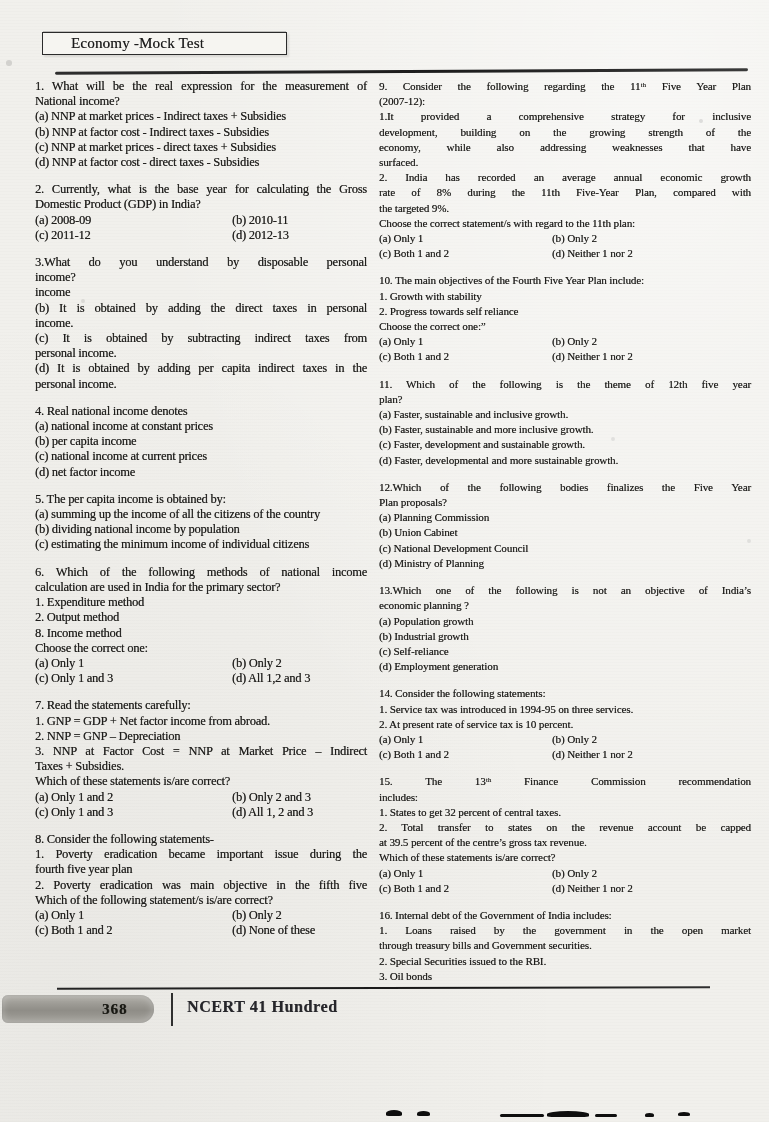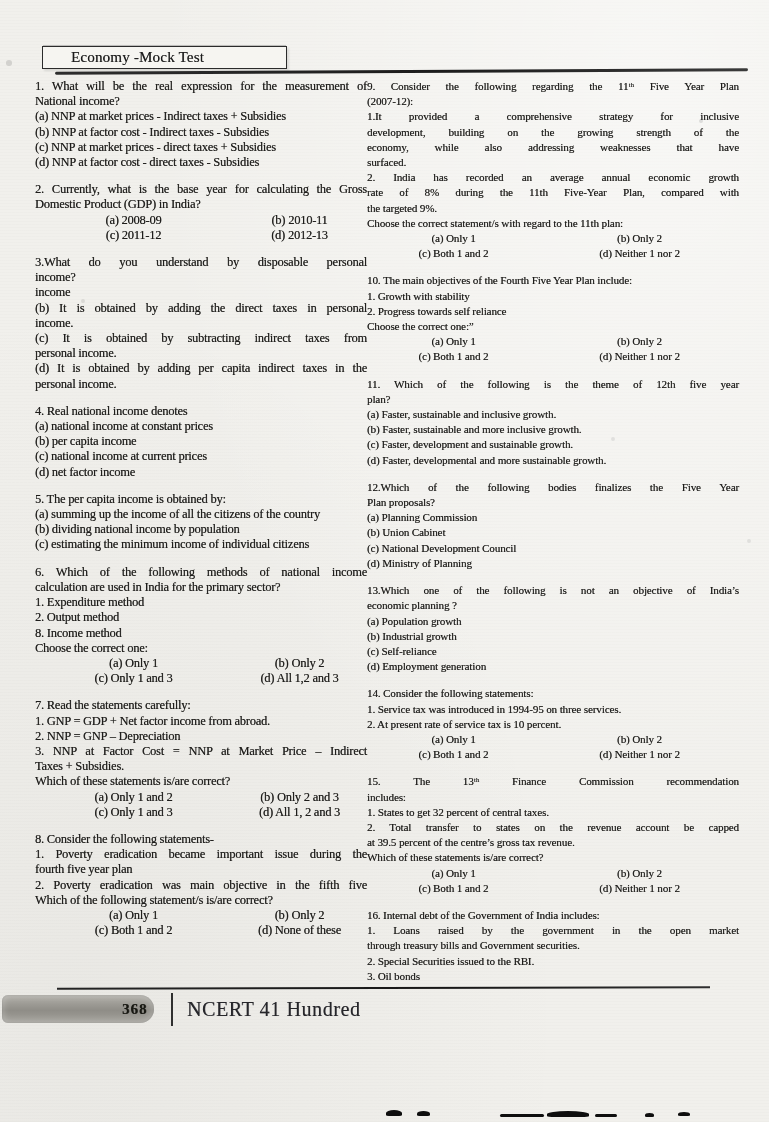--- a/index.html
+++ b/index.html
@@ -8,73 +8,72 @@
     position:relative;overflow:hidden;
     background:#f1f0ec;
     background-image:
       radial-gradient(ellipse at 85% 8%, rgba(255,255,255,0.5), transparent 55%),
       radial-gradient(ellipse at 10% 90%, rgba(90,88,82,0.05), transparent 50%),
       repeating-linear-gradient(0deg, rgba(0,0,0,0.013) 0 1px, transparent 1px 3px);
     font-family:"Liberation Serif", serif;
     color:#1e1d1b;
   }
   .title-box{
-    position:absolute;left:42px;top:46px;width:243px;height:21px;
+    position:absolute;left:42px;top:32px;width:243px;height:21px;
     border:1.5px solid #2b2b2b;background:#f6f5f1;
     box-shadow:2px 2px 2px rgba(0,0,0,0.10), 0 -2px 0 -1px rgba(70,70,70,0.30);
   }
   .title-box span{
     display:block;padding-left:28px;font-size:15px;line-height:20px;
     letter-spacing:0.2px;color:#1b1b1b;
     text-shadow:0.3px 0 0 rgba(20,20,20,0.6);
   }
   .header-rule{
     position:absolute;left:55px;top:70px;width:693px;height:2.6px;
     background:linear-gradient(90deg,#2e2e2e,#1c1c1c 55%,#3a3a3a);
     transform:rotate(-0.28deg);border-radius:2px;
   }
   .content{
     position:absolute;left:35px;top:79px;width:716px;
-    display:flex;gap:0;
+    display:flex;gap:12px;
   }
   .col{min-width:0;}
   .col-left{width:332px;font-size:12.4px;letter-spacing:-0.2px;}
   .col-right{width:372px;font-size:11px;letter-spacing:-0.1px;}
   .question{margin-bottom:12px;}
   .ln{
     line-height:15.2px;white-space:nowrap;
     text-shadow:0.25px 0.2px 0.1px rgba(25,24,22,0.65);
   }
   .ln.j{white-space:normal;text-align:justify;text-align-last:justify;}
-  .opt2{display:grid;line-height:15.2px;text-align:center;}
+  .opt2{display:grid;line-height:15.2px;}
   .col-left .opt2{grid-template-columns:197px 1fr;}
   .col-right .opt2{grid-template-columns:173px 1fr;}
   .opt{white-space:nowrap;text-shadow:0.25px 0.2px 0.1px rgba(25,24,22,0.65);}
   .footer-rule{
     position:absolute;left:57px;top:987px;width:653px;height:2.4px;
     background:linear-gradient(90deg,#242424,#171717 60%,#2f2f2f);
     transform:rotate(-0.15deg);
   }
   .page-badge{
     position:absolute;left:2px;top:995px;width:152px;height:28px;
     border-radius:6px 14px 14px 6px;
     background:linear-gradient(180deg,#b0aea8,#8f8d87 55%,#a4a29c);
     box-shadow:inset 0 0 8px rgba(255,255,255,0.35), inset 0 0 2px rgba(0,0,0,0.25);
   }
   .page-badge span{
     display:block;padding-left:100px;font-size:15px;font-weight:bold;
     line-height:28px;letter-spacing:1px;color:#181812;
     text-shadow:0.4px 0.3px 0.2px rgba(10,10,10,0.5);
-    margin-left:20px;
   }
   .footer-divider{
     position:absolute;left:171px;top:993px;width:1.6px;height:33px;background:#2f2f2f;
   }
   .book-title{
-    position:absolute;left:187px;top:998px;font-size:20px;font-weight:normal;
+    position:absolute;left:187px;top:998px;font-size:16px;font-weight:bold;
     letter-spacing:0.6px;color:#26262a;
     text-shadow:0.4px 0.3px 0.2px rgba(20,20,30,0.45);
   }
   .artifact{position:absolute;background:#0e0e0e;border-radius:55% 55% 20% 20%;}
   .a1{left:386px;top:1110px;width:16px;height:6px;}
   .a2{left:417px;top:1111px;width:13px;height:5px;}
   .a3{left:500px;top:1114px;width:44px;height:3px;border-radius:2px;}
   .a4{left:547px;top:1111px;width:42px;height:6px;}
   .a5{left:595px;top:1114px;width:22px;height:3px;border-radius:2px;}
   .a6{left:645px;top:1113px;width:9px;height:4px;}

